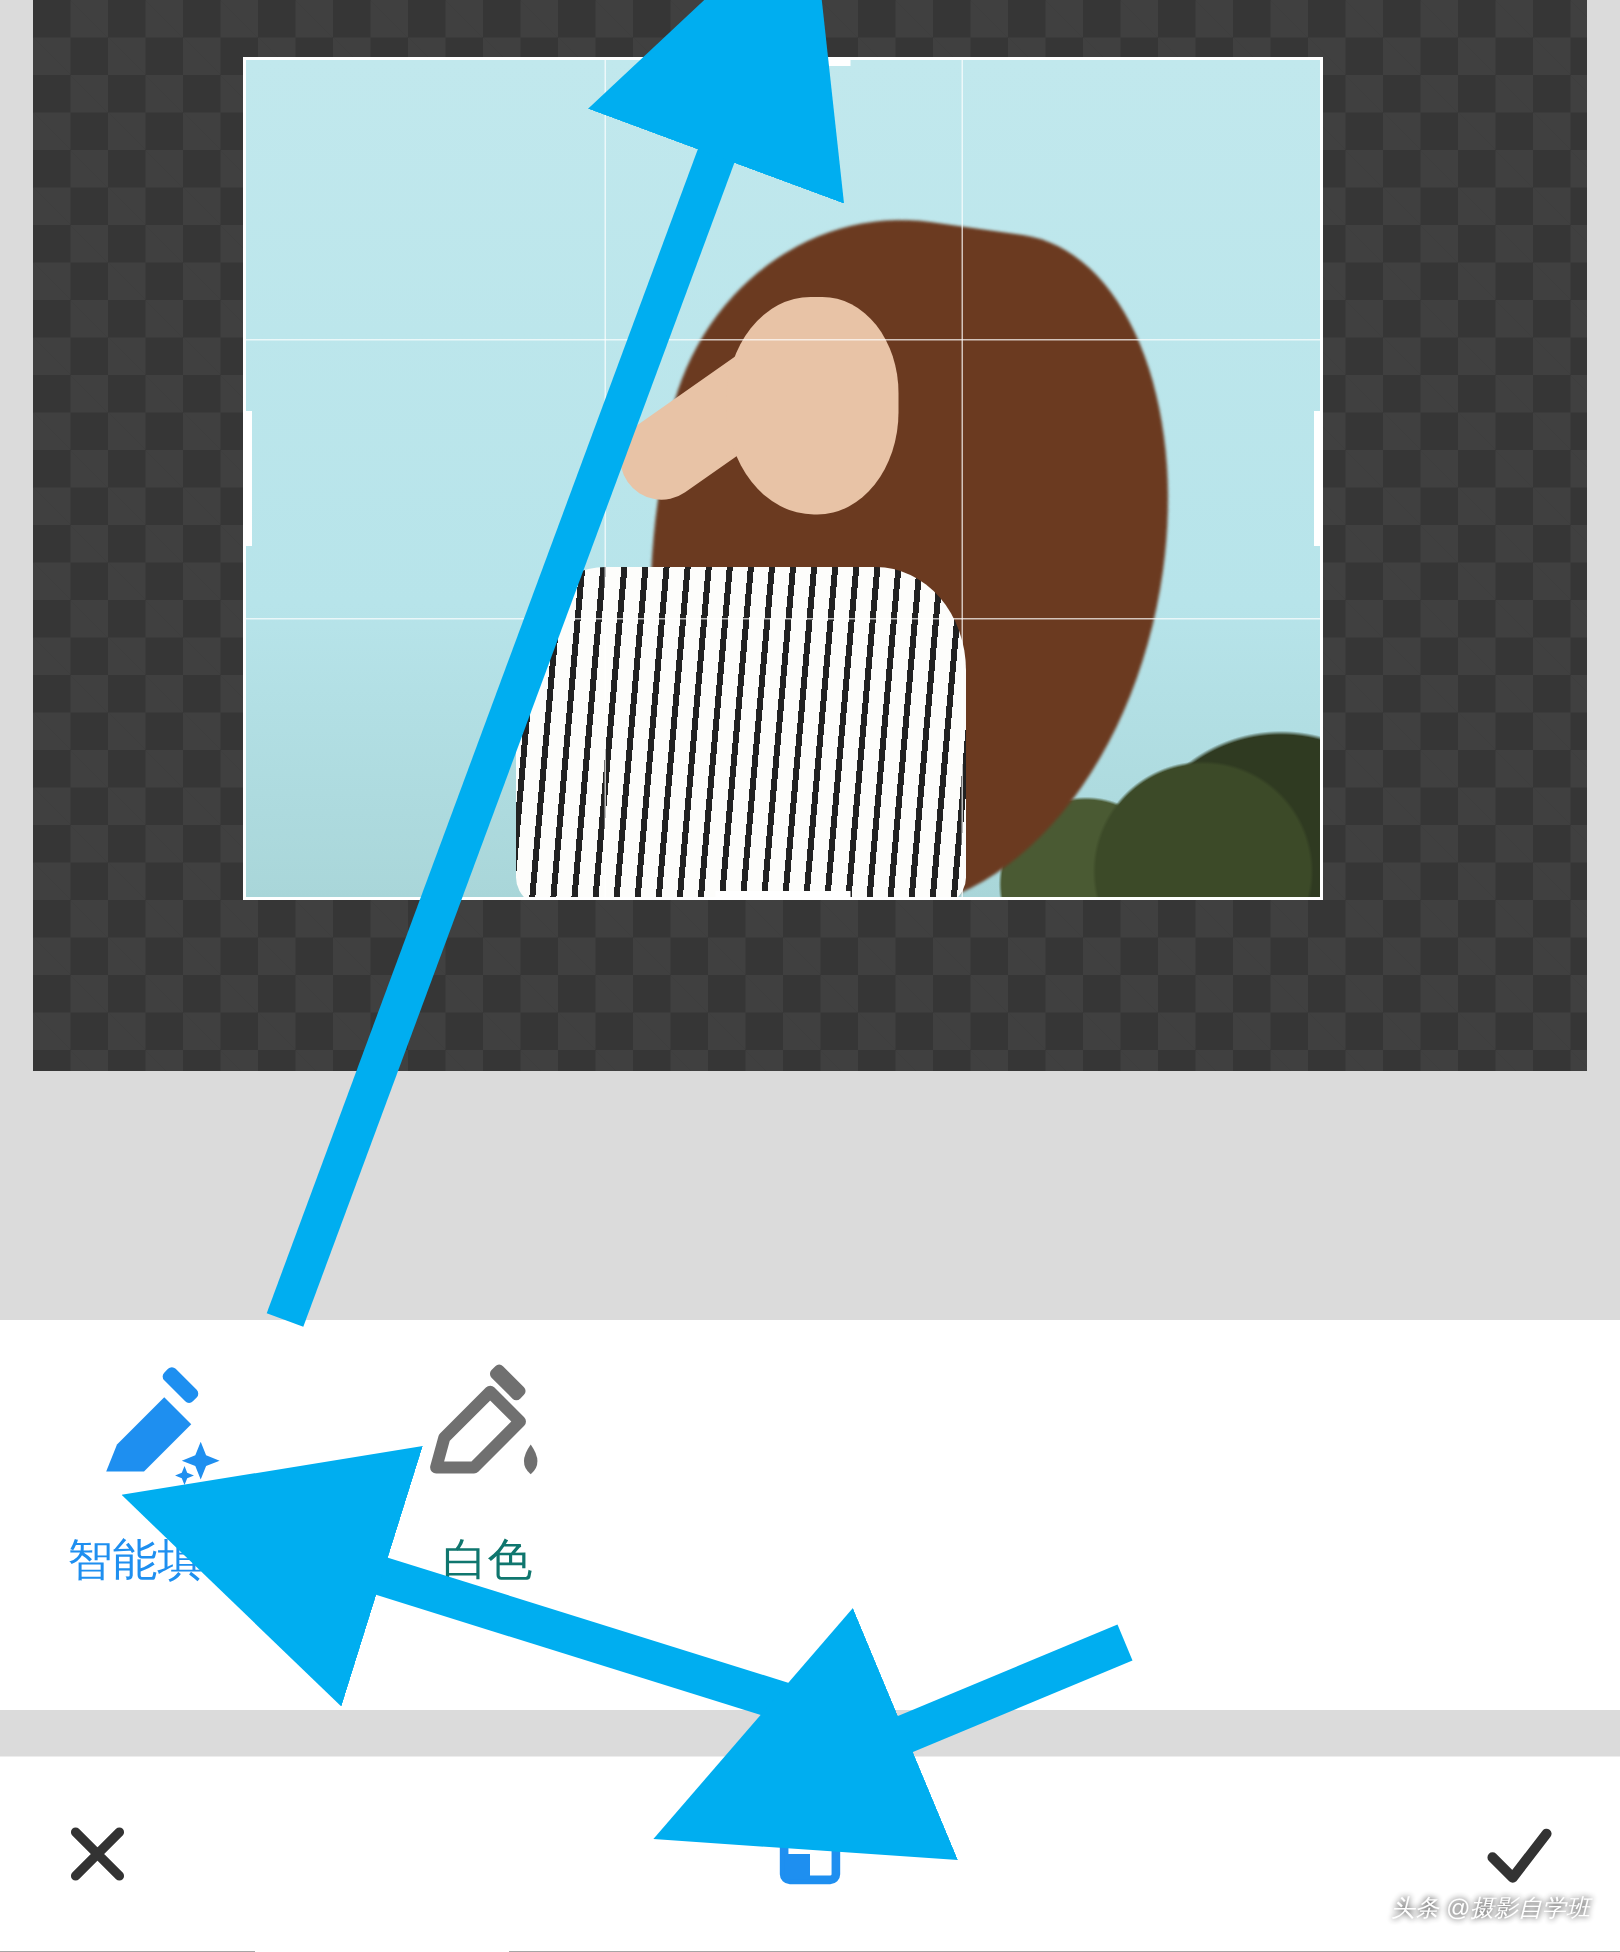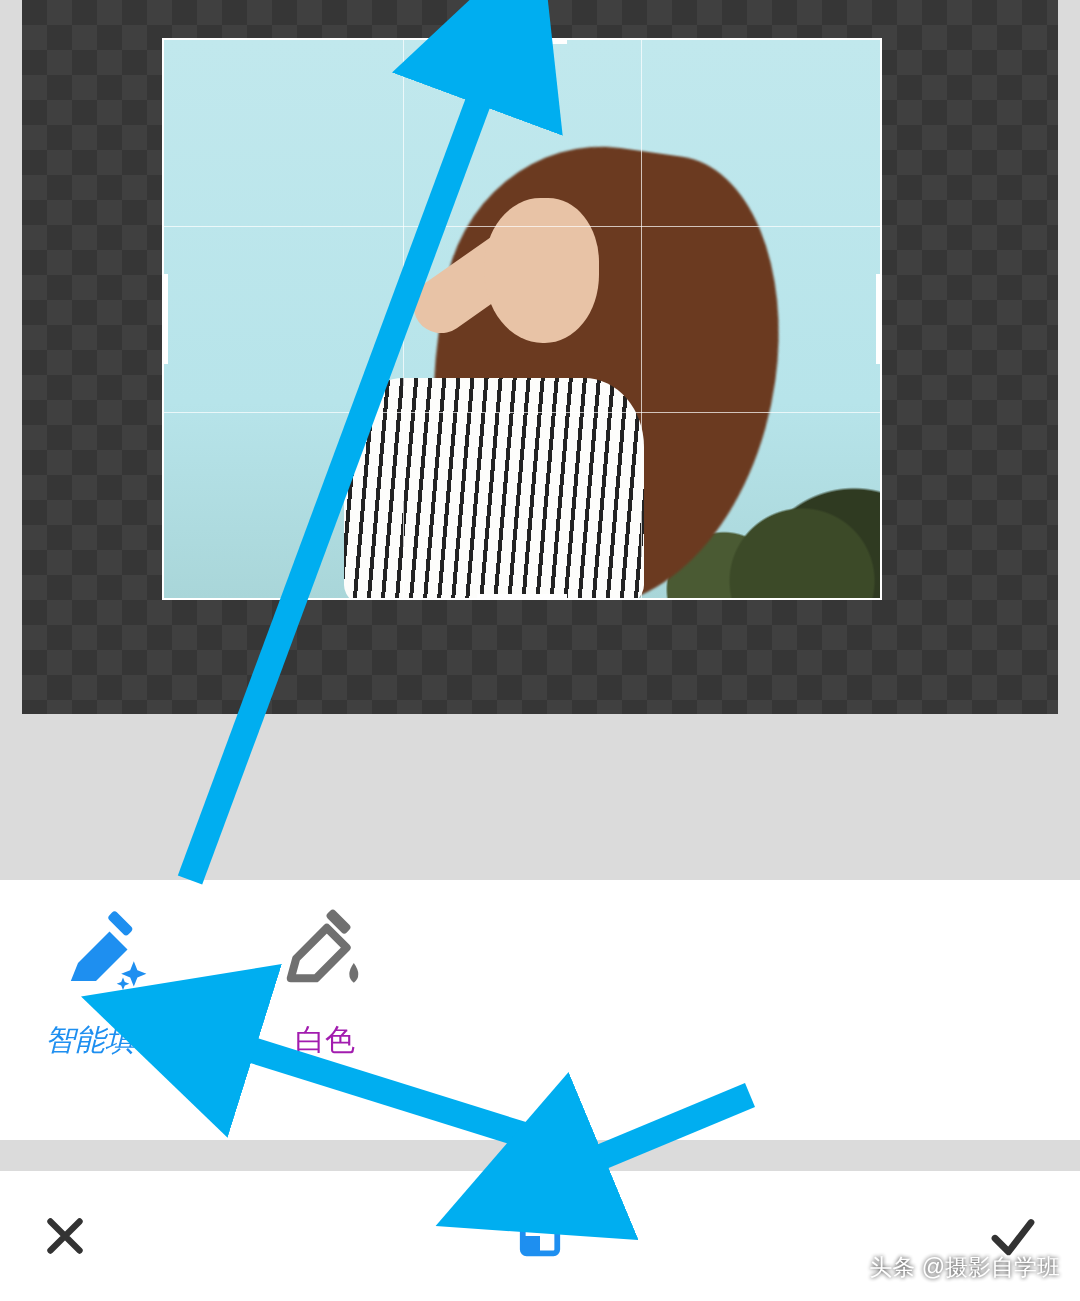--- a/index.html
+++ b/index.html
@@ -84,40 +84,41 @@
     align-items: flex-start;
     padding: 20px 30px 0 30px;
     gap: 70px;
   }
   .opt {
     display: flex; flex-direction: column; align-items: center;
     width: 150px;
     cursor: pointer;
   }
   .opt .icon-wrap { width: 90px; height: 90px; display:flex; align-items:center; justify-content:center; margin-bottom: 30px; }
-  .opt-label { font-size: 30px; color: #a21caf; }
-  .opt.active .opt-label { color: #1e8ff0; font-style: italic; }
+  .opt-label { font-size: 30px; color: #0f766e; }
+  .opt.active .opt-label { color: #1e8ff0; }
 
   
   .bottombar {
     position: absolute; left: 0; right: 0; bottom: 0; height: 130px;
     background: #ffffff; display: flex; align-items: center; justify-content: space-between;
     padding: 0 40px;
   }
   .bottombar .center { position:absolute; left:50%; transform:translateX(-50%); }
   .btn { cursor: pointer; display:flex; align-items:center; justify-content:center; }
 
   
   .anno { position: absolute; pointer-events: none; }
 
   
   .watermark {
     position:absolute; right:20px; bottom:18px;
-    font-size:23px; color:#ffffff; text-shadow:0 0 4px #000;
+    font-size:16px; color:#ffffff; text-shadow:0 0 4px #000;
     opacity:.9;
+    font-style:italic;
   }
 </style>
 </head>
 <body>
 
 <div class="canvas">
   <div class="crop">
 
     <div class="trees"></div>
     <div class="figure">

